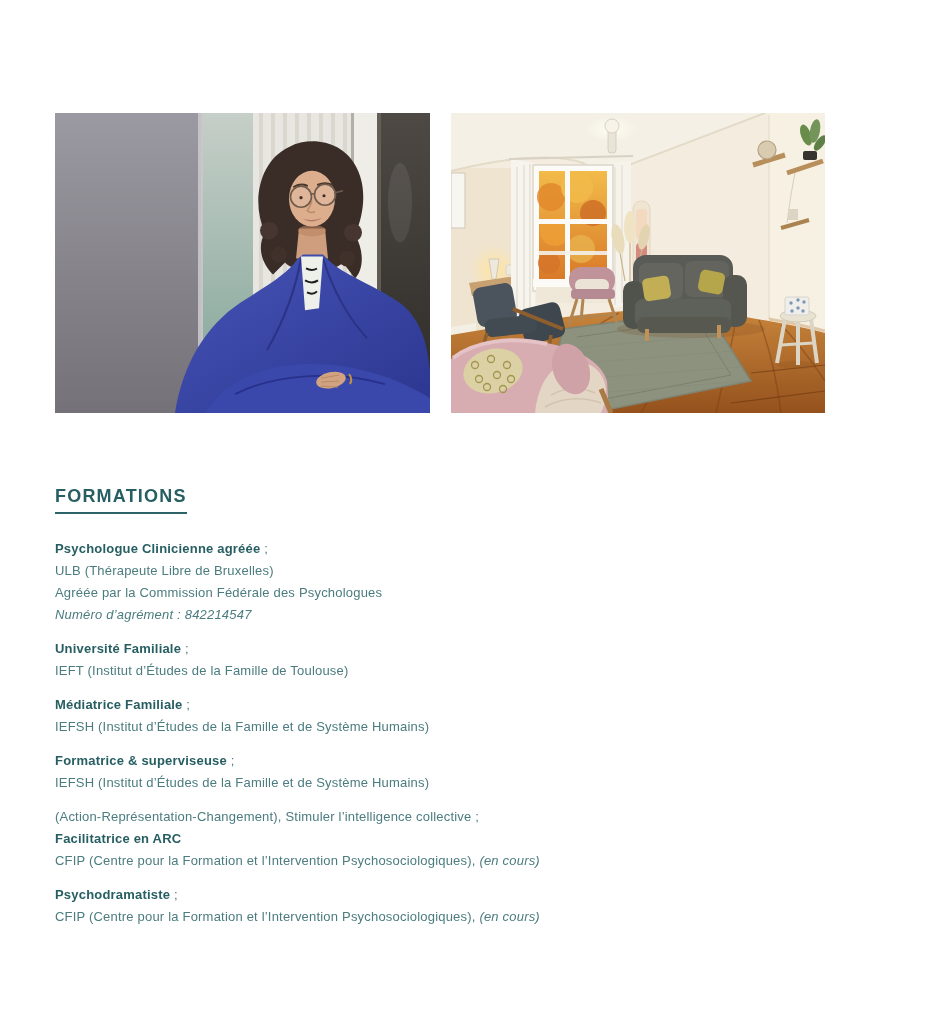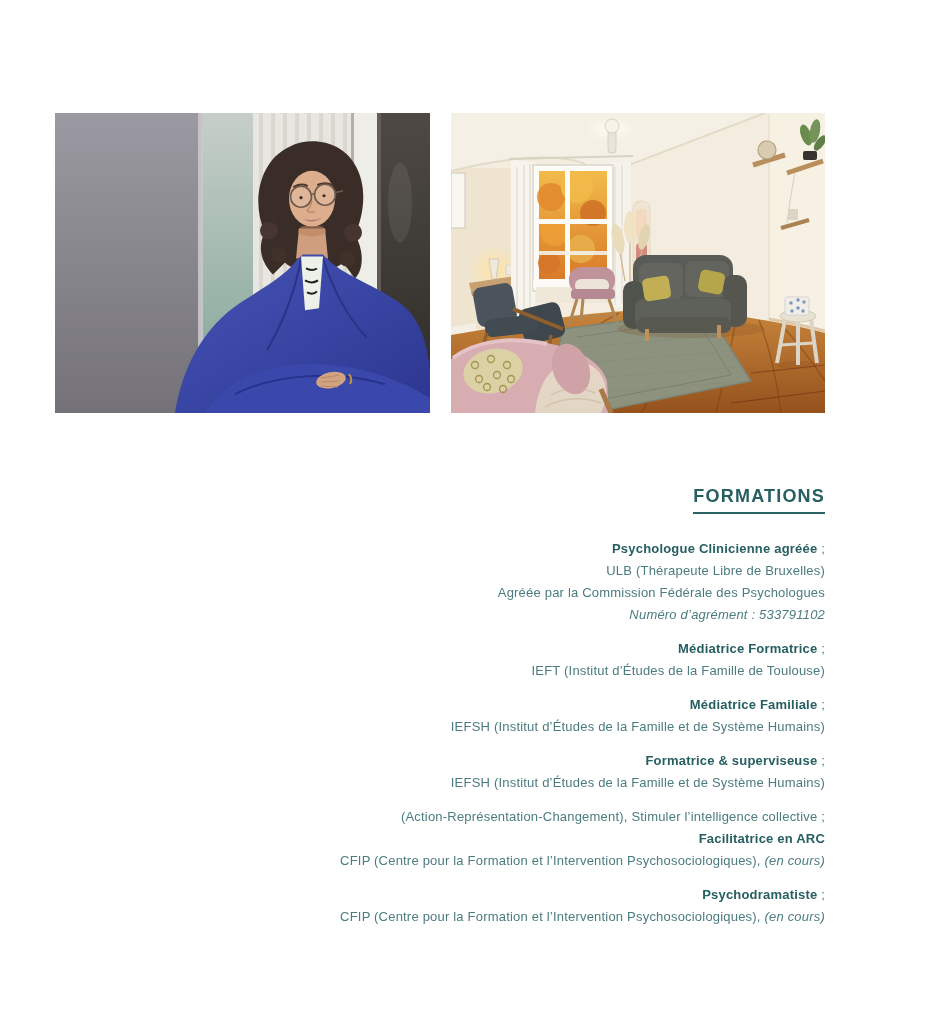--- a/index.html
+++ b/index.html
@@ -6,21 +6,21 @@
   body{
     width:936px;height:1024px;background:#ffffff;
     font-family:"Liberation Sans", sans-serif;
     overflow:hidden;
   }
   .content{width:770px;margin-left:55px;padding-top:113px;}
   .photos{display:flex;gap:21px;}
   .photo{margin:0;width:375px;height:300px;overflow:hidden;}
   .photo.room{width:374px;}
   .photo svg{display:block;width:100%;height:100%;}
-  .formations{margin-top:73px;text-align:right;}
+  .formations{margin-top:73px;text-align:left;}
   .section-title{
     display:inline-block;margin:0;
     font-size:18px;font-weight:bold;letter-spacing:1.2px;
     color:#265e62;padding-bottom:5px;border-bottom:2px solid #2b6367;
   }
   .entries{margin-top:24px;}
   .entry{margin:0 0 12px 0;font-size:13px;line-height:22px;color:#4b7c7f;letter-spacing:.2px;}
   .entry .heading{font-weight:bold;color:#265e62;}
   .entry .sep{font-weight:normal;color:#4b7c7f;}
   .line{display:block;}
@@ -293,25 +293,25 @@
 
   <section class="formations">
     <h2 class="section-title">FORMATIONS</h2>
 
     <div class="entries">
 
       <div class="entry">
         <span class="line"><span class="heading">Psychologue Clinicienne agréée</span><span class="sep"> ;</span></span>
         <span class="line">ULB (Thérapeute Libre de Bruxelles)</span>
         <span class="line">Agréée par la Commission Fédérale des Psychologues</span>
-        <span class="line italic">Numéro d’agrément : 533791102</span>
-      </div>
-
-      <div class="entry">
-        <span class="line"><span class="heading">Médiatrice Formatrice</span><span class="sep"> ;</span></span>
+        <span class="line italic">Numéro d’agrément : 842214547</span>
+      </div>
+
+      <div class="entry">
+        <span class="line"><span class="heading">Université Familiale</span><span class="sep"> ;</span></span>
         <span class="line">IEFT (Institut d’Études de la Famille de Toulouse)</span>
       </div>
 
       <div class="entry">
         <span class="line"><span class="heading">Médiatrice Familiale</span><span class="sep"> ;</span></span>
         <span class="line">IEFSH (Institut d’Études de la Famille et de Système Humains)</span>
       </div>
 
       <div class="entry">
         <span class="line"><span class="heading">Formatrice &amp; superviseuse</span><span class="sep"> ;</span></span>

